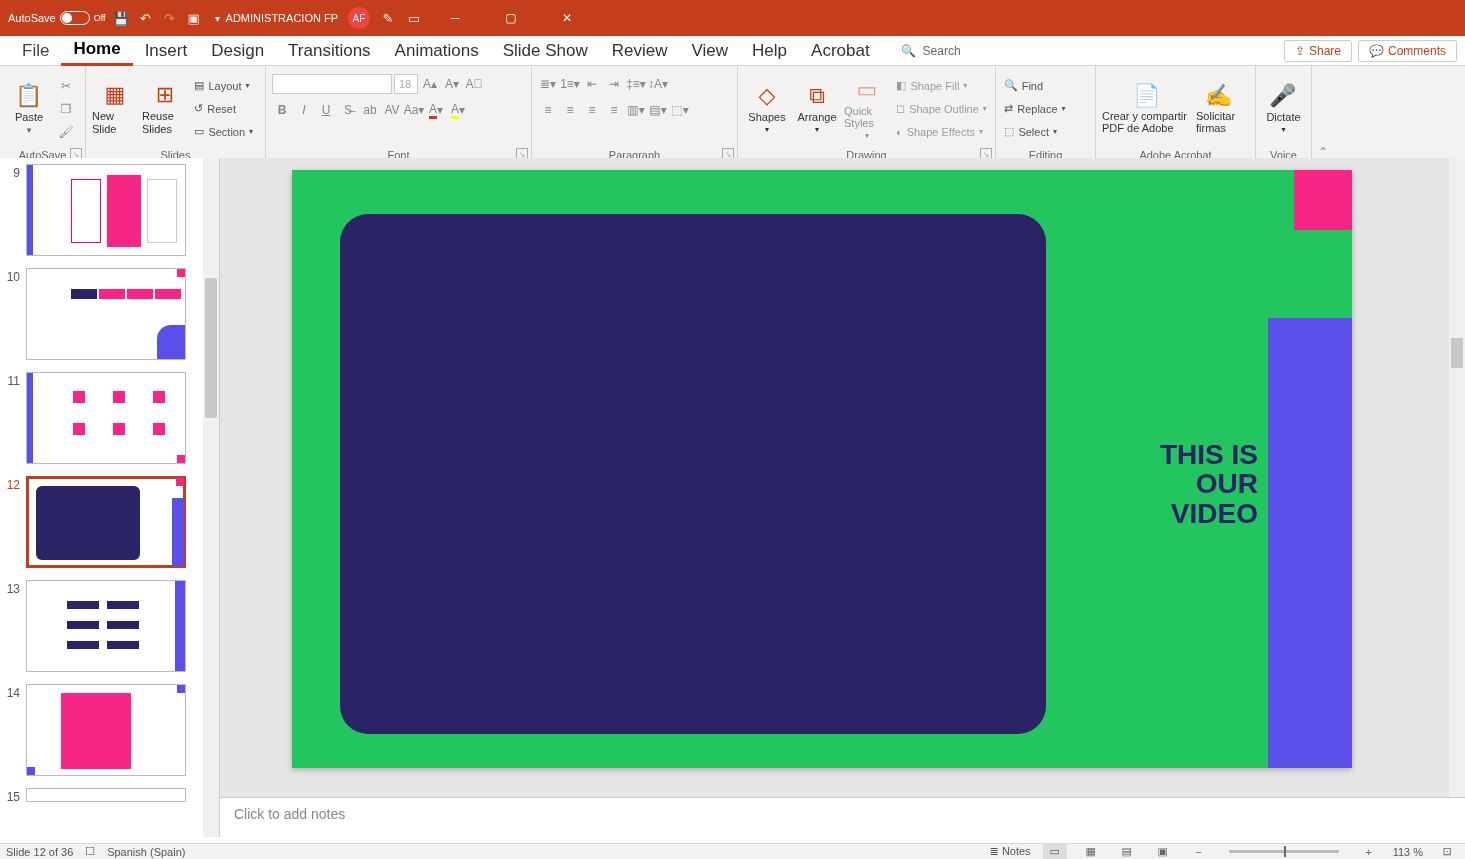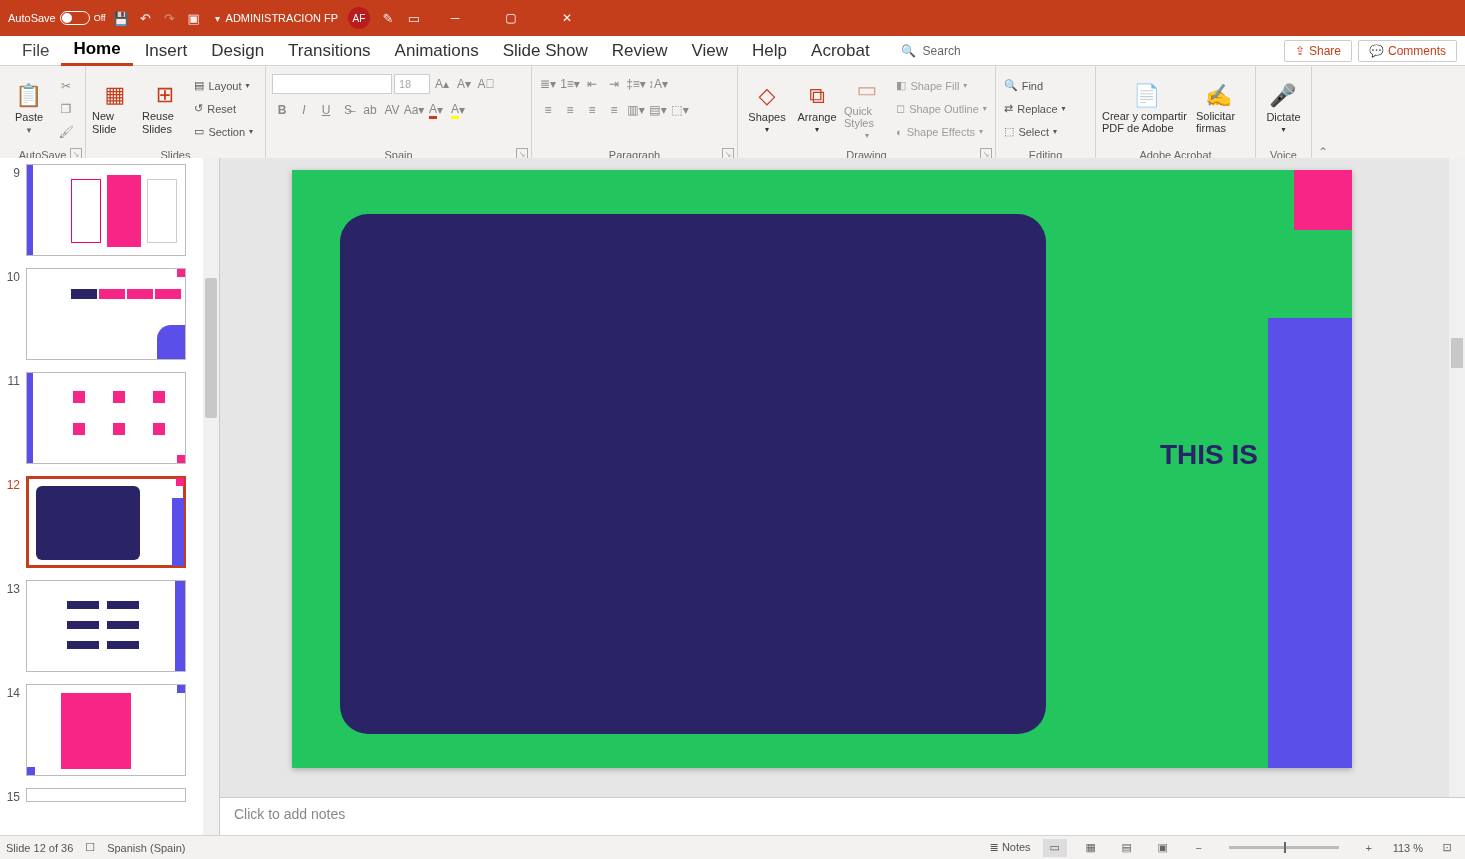--- a/index.html
+++ b/index.html
@@ -8,21 +8,21 @@
 
 .titlebar { height:36px; background:#C43E1C; display:flex; align-items:center; color:#fff; padding:0 4px; }
 .titlebar .left { display:flex; align-items:center; gap:8px; flex:0 0 auto; padding-left:4px;}
 .titlebar .center { flex:1; text-align:center; font-size:12px; }
 .titlebar .right { display:flex; align-items:center; gap:10px; padding-right:4px;}
 .autosave { font-size:11px; display:flex; align-items:center; gap:4px; }
 .toggle { width:30px; height:14px; border:1px solid #fff; border-radius:8px; position:relative; }
 .toggle::before { content:""; width:10px; height:10px; background:#fff; border-radius:50%; position:absolute; top:1px; left:1px; }
 .tb-icon { width:16px; height:16px; display:inline-flex; align-items:center; justify-content:center; font-size:13px; opacity:.9; }
 .win-btn { width:46px; height:30px; display:flex; align-items:center; justify-content:center; }
-.avatar { width:22px; height:22px; border-radius:50%; background:#b91c1c; font-size:10px; display:flex; align-items:center; justify-content:center; color:#fff;}
+.avatar { width:22px; height:22px; border-radius:50%; background:#ef4444; font-size:10px; display:flex; align-items:center; justify-content:center; color:#fff;}
 
 
 .tabs { height:30px; background:#fff; border-bottom:1px solid #d4d4d4; display:flex; align-items:center; padding:0 10px; position:relative; }
 .tab { padding:0 12px; height:30px; display:flex; align-items:center; font-size:17px; color:#333; }
 .tab.active { border-bottom:3px solid #C43E1C; color:#000000; font-weight:600;}
 .tab.file { color:#444; }
 .tabs .right-actions { position:absolute; right:8px; top:0; height:30px; display:flex; align-items:center; gap:6px;}
 .btn-share,.btn-comments{ border:1px solid #ccc; background:#fff; padding:3px 10px; font-size:12px; color:#C43E1C; display:flex; align-items:center; gap:4px; border-radius:2px;}
 .search-box { display:flex; align-items:center; gap:6px; color:#666; margin-left:20px;}
 
@@ -30,21 +30,21 @@
 .ribbon { height:98px; background:#f3f2f1; border-bottom:1px solid #d4d4d4; display:flex; }
 .group { border-right:1px solid #d4d4d4; padding:4px 6px 2px 6px; display:flex; flex-direction:column; position:relative;}
 .group-label { text-align:center; font-size:11px; color:#666; padding-top:2px;}
 .group .body { flex:1; display:flex; align-items:center; gap:4px;}
 .rb-btn-lg { display:flex; flex-direction:column; align-items:center; justify-content:center; width:46px; height:70px; font-size:11px; color:#333; gap:2px;}
 .rb-btn-lg .ico { font-size:22px; color:#C43E1C; }
 .rb-btn-sm { display:flex; align-items:center; gap:4px; font-size:11px; color:#555; height:20px; padding:0 2px;}
 .stack { display:flex; flex-direction:column; gap:3px;}
 .pill { border:1px solid #ccc; background:#fff; display:flex; align-items:center; height:20px; font-size:11px; color:#aaa;}
 .font-name{ width:120px; padding:0 4px;}
-.font-size{ width:36px; padding:0 4px; text-align:left;}
+.font-size{ width:24px; padding:0 4px; text-align:left;}
 .icon-btn { width:20px; height:20px; display:flex; align-items:center; justify-content:center; color:#888; font-size:12px;}
 .row { display:flex; gap:2px; align-items:center;}
 .launcher { position:absolute; right:3px; bottom:3px; width:12px; height:12px; border:1px solid #aaa; font-size:8px; color:#aaa; display:flex; align-items:center; justify-content:center;}
 .collapse-arrow{ width:22px; display:flex; align-items:flex-end; justify-content:center; padding-bottom:4px; color:#888;}
 
 
 .workspace { position:absolute; top:158px; left:0; right:0; bottom:22px; display:flex; background:#e6e6e6;}
 .thumbs { width:220px; background:#fff; border-right:1px solid #ccc; overflow:hidden; position:relative;}
 .thumb-scroll{ position:absolute; top:0; right:0; width:16px; height:100%; background:#f0f0f0;}
 .thumb-scroll .handle{ position:absolute; top:120px; left:2px; right:2px; height:140px; background:#c8c8c8; border-radius:2px;}
@@ -61,21 +61,21 @@
 .editor-scroll-v .handle{position:absolute; top:180px; left:2px; right:2px; height:30px; background:#c8c8c8;}
 
 
 .video-rect{ position:absolute; left:48px; top:44px; width:706px; height:520px; background:#2A2466; border-radius:28px;}
 .pink-sq{ position:absolute; right:0; top:0; width:58px; height:60px; background:#F72585;}
 .purple-side{ position:absolute; right:0; top:148px; width:84px; bottom:0; background:#5B4FE9;}
 .slide-title{ position:absolute; right:94px; top:270px; width:140px; text-align:right; color:#2A2466; font-weight:800; font-size:28px; line-height:1.05; font-family:"Arial Black",sans-serif;}
 .cursor{ position:absolute; left:1142px; top:665px; font-size:14px; color:#000; pointer-events:none;}
 
 
-.status{ position:absolute; left:0; right:0; bottom:0; height:24px; background:#f3f2f1; border-top:1px solid #d4d4d4; display:flex; align-items:center; font-size:11px; color:#555; padding:0 6px; justify-content:space-between;}
+.status{ position:absolute; left:0; right:0; bottom:0; height:16px; background:#f3f2f1; border-top:1px solid #d4d4d4; display:flex; align-items:center; font-size:11px; color:#555; padding:0 6px; justify-content:space-between;}
 .status .sec{display:flex; align-items:center; gap:12px;}
 .view-btn{ width:24px; height:18px; display:flex; align-items:center; justify-content:center; color:#666;}
 .view-btn.active{ background:#ddd;}
 .zoom-slider{ width:110px; height:3px; background:#bbb; position:relative; margin:0 6px;}
 .zoom-slider::after{content:""; position:absolute; left:50%; top:-4px; width:2px; height:11px; background:#666;}
 
 
 .mini-block{position:absolute; background:#eee;}
 </style>
 </head>
@@ -202,21 +202,21 @@
             <u>U</u>
           </span>
         <span class="icon-btn">S̶</span>
         <span class="icon-btn">ab</span>
         <span class="icon-btn">AV</span>
         <span class="icon-btn">Aa▾</span>
         <span class="icon-btn"><span style="border-bottom:3px solid #C43E1C">A</span>▾</span>
         <span class="icon-btn"><span style="border-bottom:3px solid #ff0">A</span>▾</span>
       </div>
     </div>
-    <div class="group-label">Spain</div>
+    <div class="group-label">Font</div>
     <div class="launcher">↘</div>
   </div>
 
   <div class="group" style="width:206px">
     <div class="body" style="flex-direction:column;align-items:flex-start;gap:6px;padding-top:4px">
       <div class="row">
         <span class="icon-btn">≣▾</span>
         <span class="icon-btn">1≡▾</span>
         <span class="icon-btn">⇤</span>
         <span class="icon-btn">⇥</span>
@@ -397,20 +397,21 @@
       </div>
   </div>
 
   <div class="editor">
     <div class="slide-canvas">
       <div class="pink-sq"></div>
       <div class="purple-side"></div>
       <div class="video-rect"></div>
       <div class="slide-title">
         <span>THIS IS</span><br>
+        <span>OUR VIDEO</span>
       </div>
     </div>
     <div class="cursor">⬉</div>
     <div class="editor-scroll-v">
         <div class="handle"></div>
       </div>
     <div class="notes">
       <span>Click to add notes</span>
     </div>
   </div>

